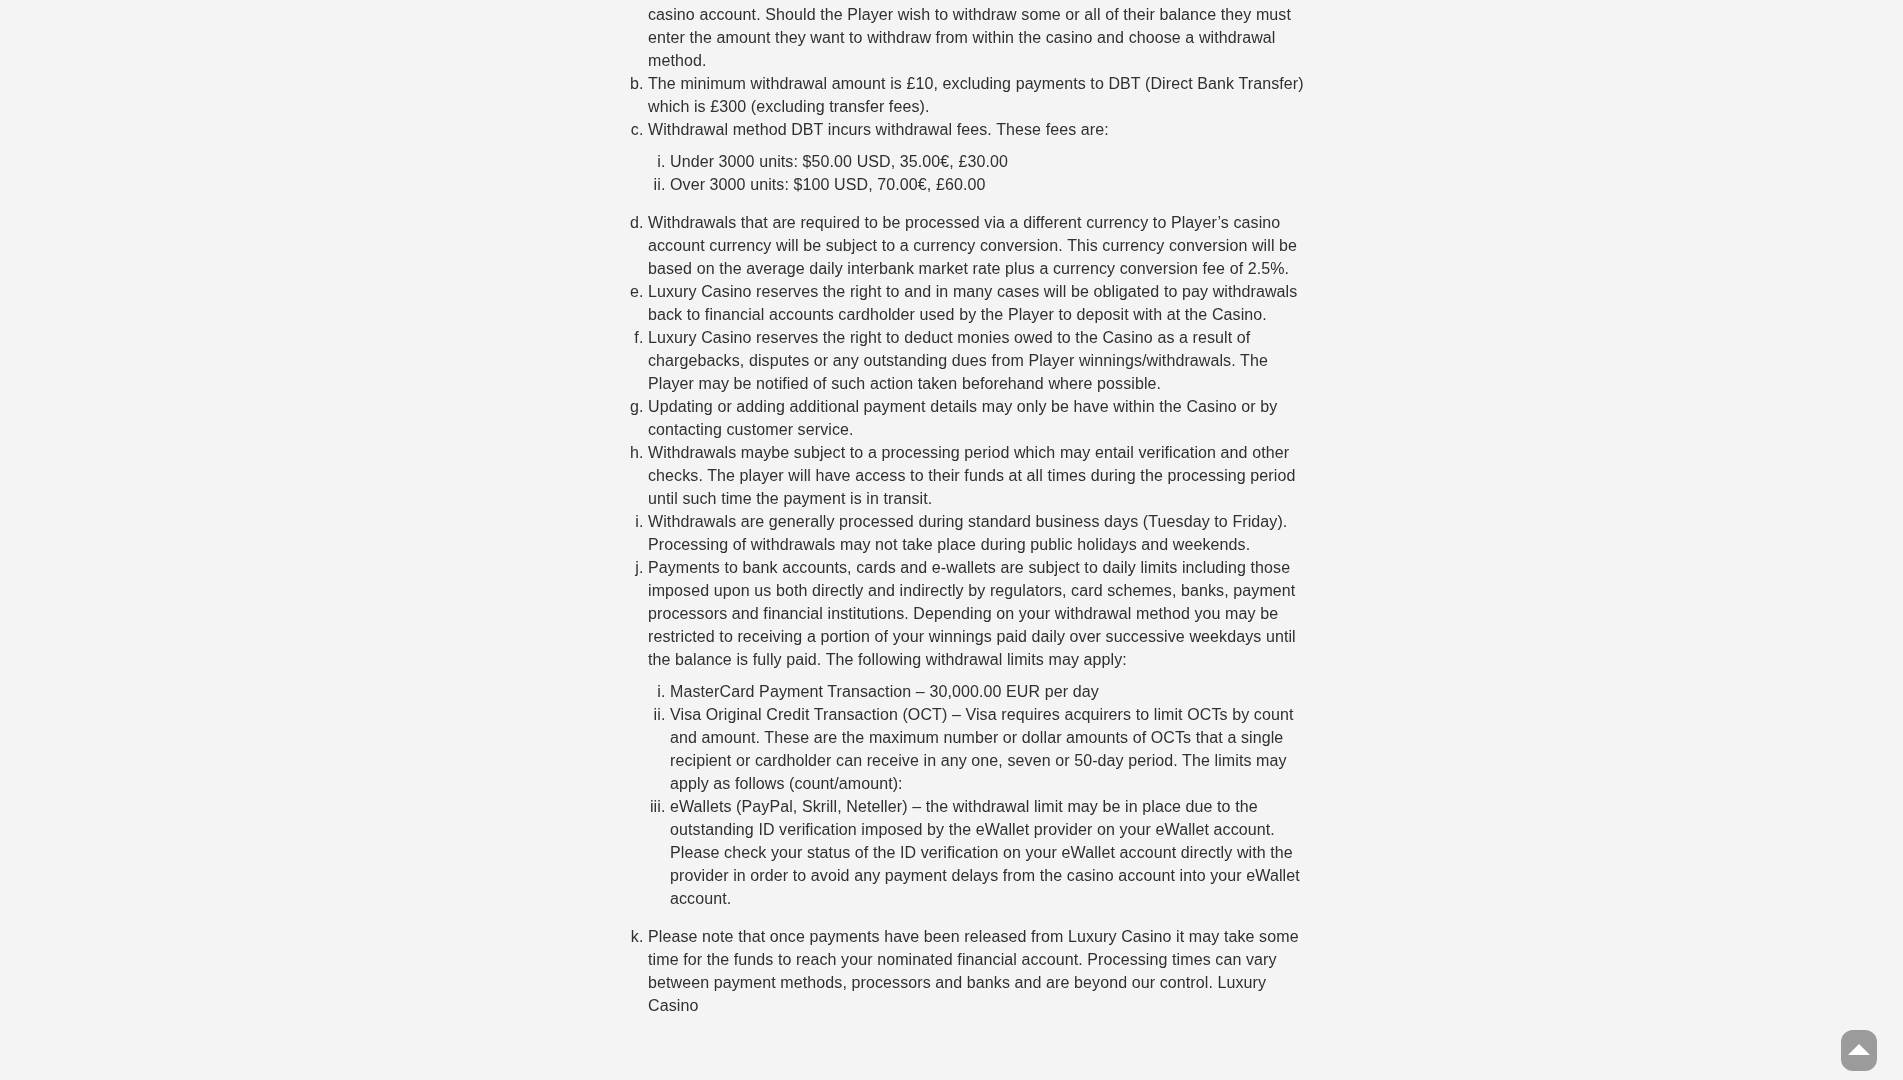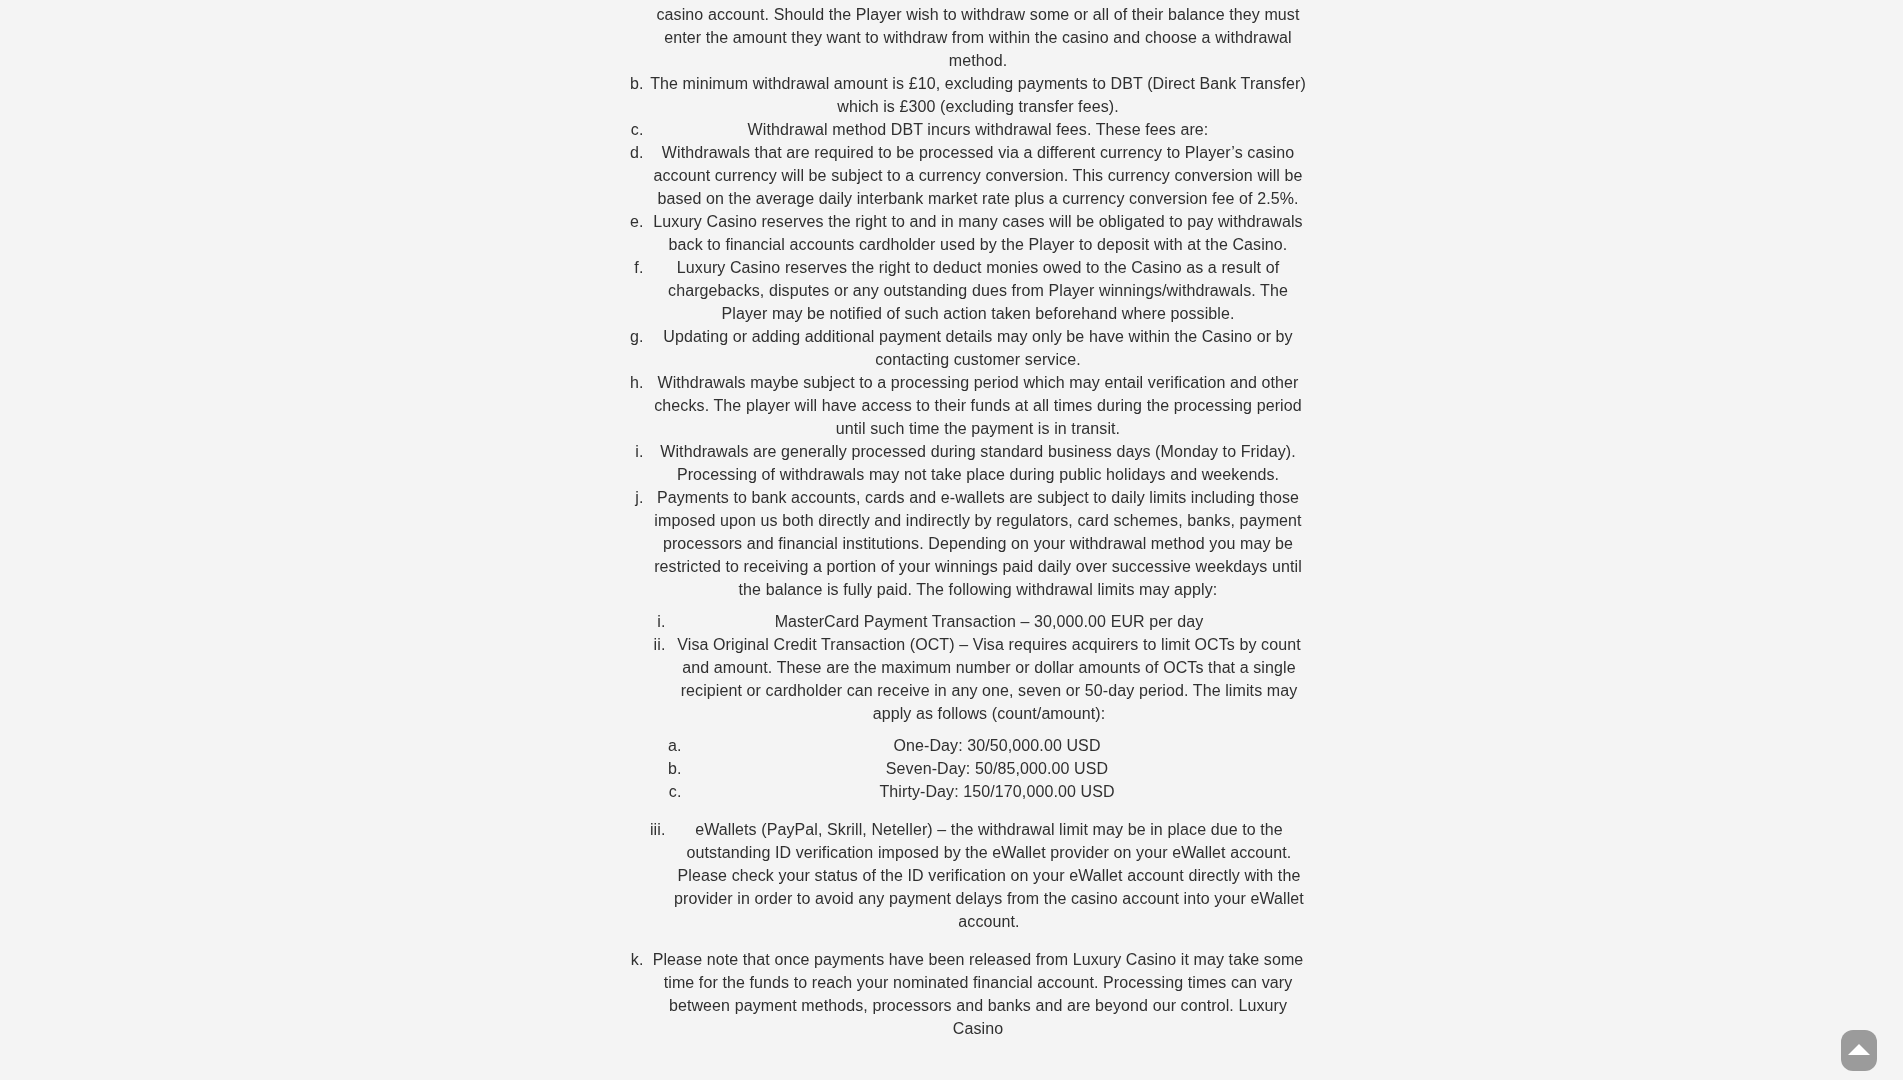--- a/index.html
+++ b/index.html
@@ -40,21 +40,20 @@
     padding-left: 22px;
   }
   ol.sub-alpha {
     list-style-type: lower-alpha;
     margin: 9px 0 15px 0;
     padding-left: 16px;
   }
   li {
     margin: 0;
     padding: 0;
-    text-align: center;
   }
   .scroll-top-btn {
     position: absolute;
     left: 1841px;
     top: 1030px;
     width: 36px;
     height: 41px;
     border-radius: 12px;
     background: #9b9b9b;
     border: none;
@@ -82,20 +81,24 @@
     <li class="no-marker">
       <span>casino account. Should the Player wish to withdraw some or all of their balance they must enter the amount they want to withdraw from within the casino and choose a withdrawal method.</span>
     </li>
 
     <li>
       <span>The minimum withdrawal amount is £10, excluding payments to DBT (Direct Bank Transfer) which is £300 (excluding transfer fees).</span>
     </li>
 
     <li>
       <span>Withdrawal method DBT incurs withdrawal fees. These fees are:</span>
+      <ol class="sub-roman">
+        <li>Under 3000 units: $50.00 USD, 35.00€, £30.00</li>
+        <li>Over 3000 units: $100 USD, 70.00€, £60.00</li>
+      </ol>
     </li>
 
     <li>
       <span>Withdrawals that are required to be processed via a different currency to Player’s casino account currency will be subject to a currency conversion. This currency conversion will be based on the average daily interbank market rate plus a currency conversion fee of 2.5%.</span>
     </li>
 
     <li>
       <span>Luxury Casino reserves the right to and in many cases will be obligated to pay withdrawals back to financial accounts cardholder used by the Player to deposit with at the Casino.</span>
     </li>
 
@@ -105,36 +108,31 @@
 
     <li>
       <span>Updating or adding additional payment details may only be have within the Casino or by contacting customer service.</span>
     </li>
 
     <li>
       <span>Withdrawals maybe subject to a processing period which may entail verification and other checks. The player will have access to their funds at all times during the processing period until such time the payment is in transit.</span>
     </li>
 
     <li>
-      <span>Withdrawals are generally processed during standard business days (Monday to Friday). Processing of withdrawals may not take place during public holidays and weekends.</span>
+      <span>Withdrawals are generally processed during standard business days (Tuesday to Friday). Processing of withdrawals may not take place during public holidays and weekends.</span>
     </li>
 
     <li>
       <span>Payments to bank accounts, cards and e-wallets are subject to daily limits including those imposed upon us both directly and indirectly by regulators, card schemes, banks, payment processors and financial institutions. Depending on your withdrawal method you may be restricted to receiving a portion of your winnings paid daily over successive weekdays until the balance is fully paid. The following withdrawal limits may apply:</span>
       <ol class="sub-roman">
         <li>
           <span>MasterCard Payment Transaction – 30,000.00 EUR per day</span>
         </li>
         <li>
           <span>Visa Original Credit Transaction (OCT) – Visa requires acquirers to limit OCTs by count and amount. These are the maximum number or dollar amounts of OCTs that a single recipient or cardholder can receive in any one, seven or 50-day period. The limits may apply as follows (count/amount):</span>
-          <ol class="sub-alpha">
-            <li>One-Day: 30/50,000.00 USD</li>
-            <li>Seven-Day: 50/85,000.00 USD</li>
-            <li>Thirty-Day: 150/170,000.00 USD</li>
-          </ol>
         </li>
         <li>
           <span>eWallets (PayPal, Skrill, Neteller) – the withdrawal limit may be in place due to the outstanding ID verification imposed by the eWallet provider on your eWallet account. Please check your status of the ID verification on your eWallet account directly with the provider in order to avoid any payment delays from the casino account into your eWallet account.</span>
         </li>
       </ol>
     </li>
 
     <li>
       <span>Please note that once payments have been released from Luxury Casino it may take some time for the funds to reach your nominated financial account. Processing times can vary between payment methods, processors and banks and are beyond our control. Luxury Casino</span>
     </li>

